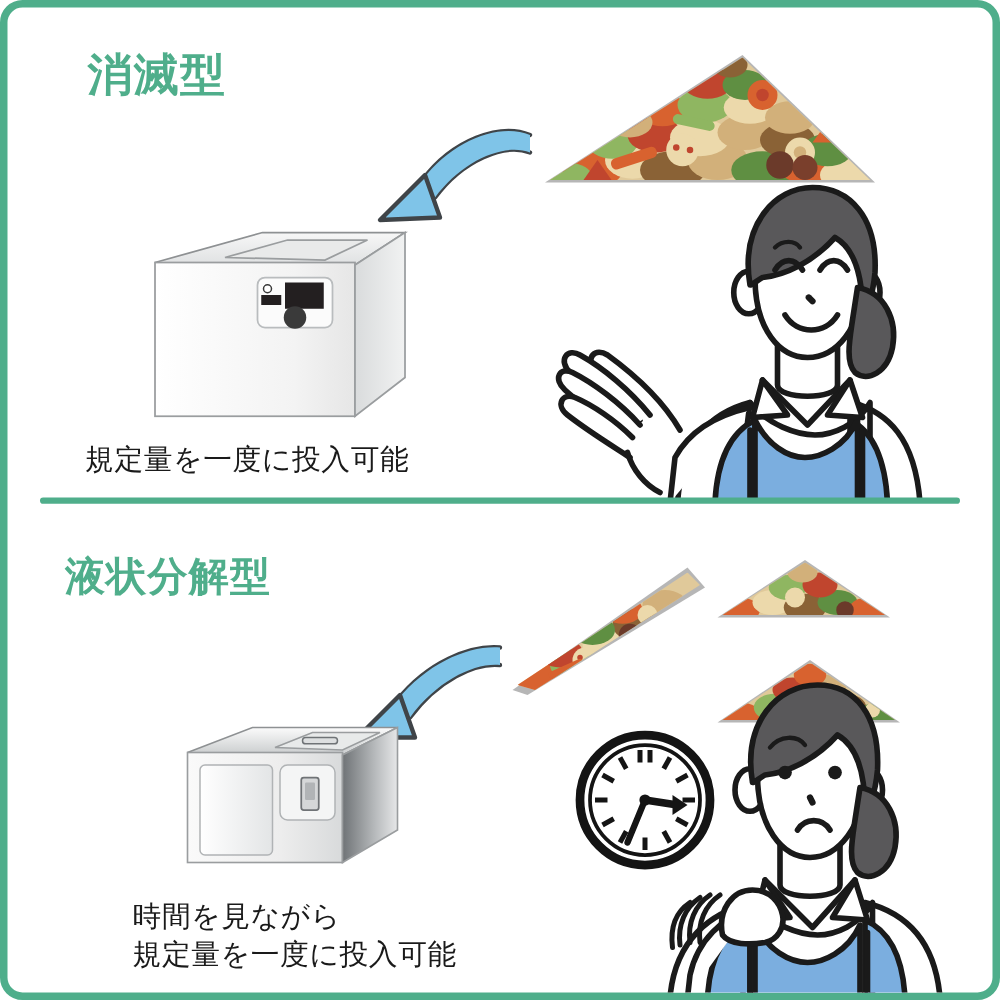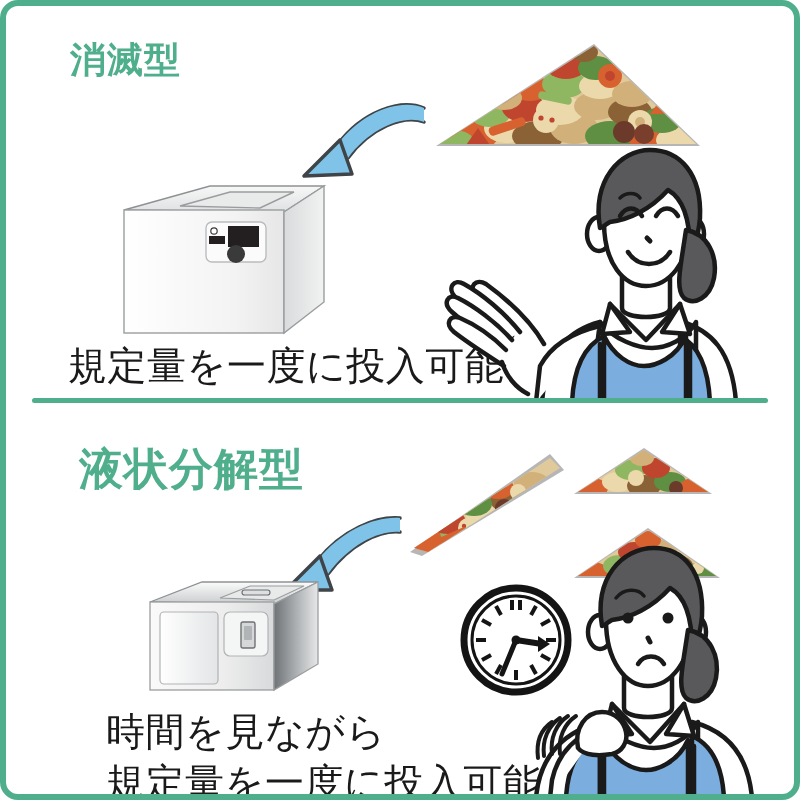--- a/index.html
+++ b/index.html
@@ -31,29 +31,30 @@
   }
 
   .heading {
     position: absolute;
     font-weight: bold;
     color: #4FAE8B;
     letter-spacing: 1px;
     white-space: nowrap;
   }
   #heading-top    { left: 64px; top: 30px;  font-size: 36px; }
-  #heading-bottom { left: 46px; top: 434px; font-size: 44px; margin-left: 27px; }
+  #heading-bottom { left: 46px; top: 434px; font-size: 32px; }
 
   .caption {
     position: absolute;
     color: #1a1a1a;
-    font-size: 39px;
+    font-size: 23px;
     line-height: 1.32;
     white-space: pre-line;
     letter-spacing: 0.5px;
+    margin-top: 12px;
   }
   #caption-top    { left: 62px;  top: 334px; }
   #caption-bottom { left: 100px; top: 700px; }
 
   .art { position: absolute; }
   .art svg { display: block; }
 </style>
 </head>
 <body>
 

